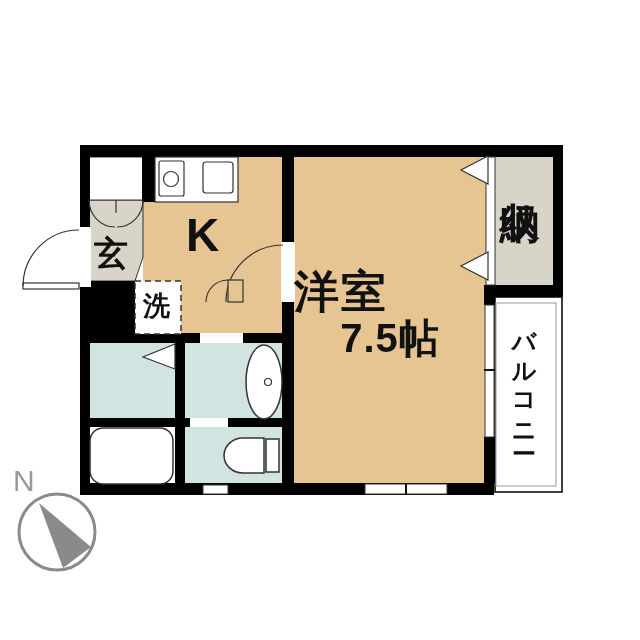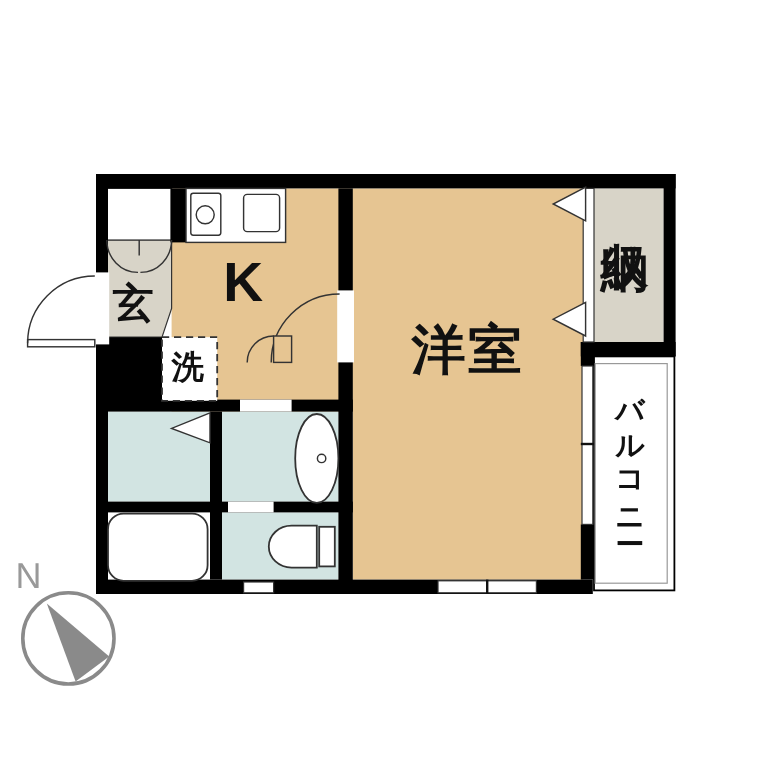--- a/index.html
+++ b/index.html
@@ -3,21 +3,21 @@
 <meta charset="utf-8">
 <style>
   html,body{margin:0;padding:0;background:#fff;}
   #stage{position:relative;width:640px;height:640px;background:#ffffff;overflow:hidden;
          font-family:"Liberation Sans","DejaVu Sans",sans-serif;}
   #plan-svg{position:absolute;left:0;top:0;}
   .lbl{position:absolute;color:#111;font-weight:600;line-height:1;white-space:nowrap;}
   .lbl-genkan{left:94px;top:236px;font-size:34px;}
   .lbl-kitchen{left:186px;top:212px;font-size:46px;font-weight:600;}
   .lbl-laundry{left:143px;top:293px;font-size:27px;}
-  .lbl-room{left:294px;top:269px;width:192px;text-align:center;font-size:45px;letter-spacing:2px;}
+  .lbl-room{left:294px;top:269px;width:192px;text-align:left;font-size:45px;letter-spacing:2px;}
   .lbl-size{left:294px;top:318px;width:192px;text-align:center;font-size:40px;letter-spacing:1px;}
   .lbl-closet{left:500px;top:170px;font-size:40px;writing-mode:vertical-rl;letter-spacing:3px;}
   .lbl-balcony{left:512px;top:315px;font-size:24px;writing-mode:vertical-rl;letter-spacing:4px;font-weight:600;}
   .lbl-north{left:13px;top:466px;font-size:30px;color:#999;font-weight:400;}
 </style>
 </head>
 <body>
 
 <div id="stage">
 
@@ -97,16 +97,17 @@
     <g>
       <circle cx="57" cy="532" r="38" fill="none" stroke="#8a8a8a" stroke-width="3"></circle>
       <polygon points="39,503 91,547 63,568" fill="#8a8a8a"></polygon>
     </g>
   </svg>
 
   <div class="lbl lbl-genkan">玄</div>
   <div class="lbl lbl-kitchen">K</div>
   <div class="lbl lbl-laundry">洗</div>
   <div class="lbl lbl-room">洋室</div>
+  <div class="lbl lbl-size">7.5帖</div>
   <div class="lbl lbl-closet">収納</div>
   <div class="lbl lbl-balcony">バルコニー</div>
   <div class="lbl lbl-north">N</div>
 </div>
 
 </body></html>

